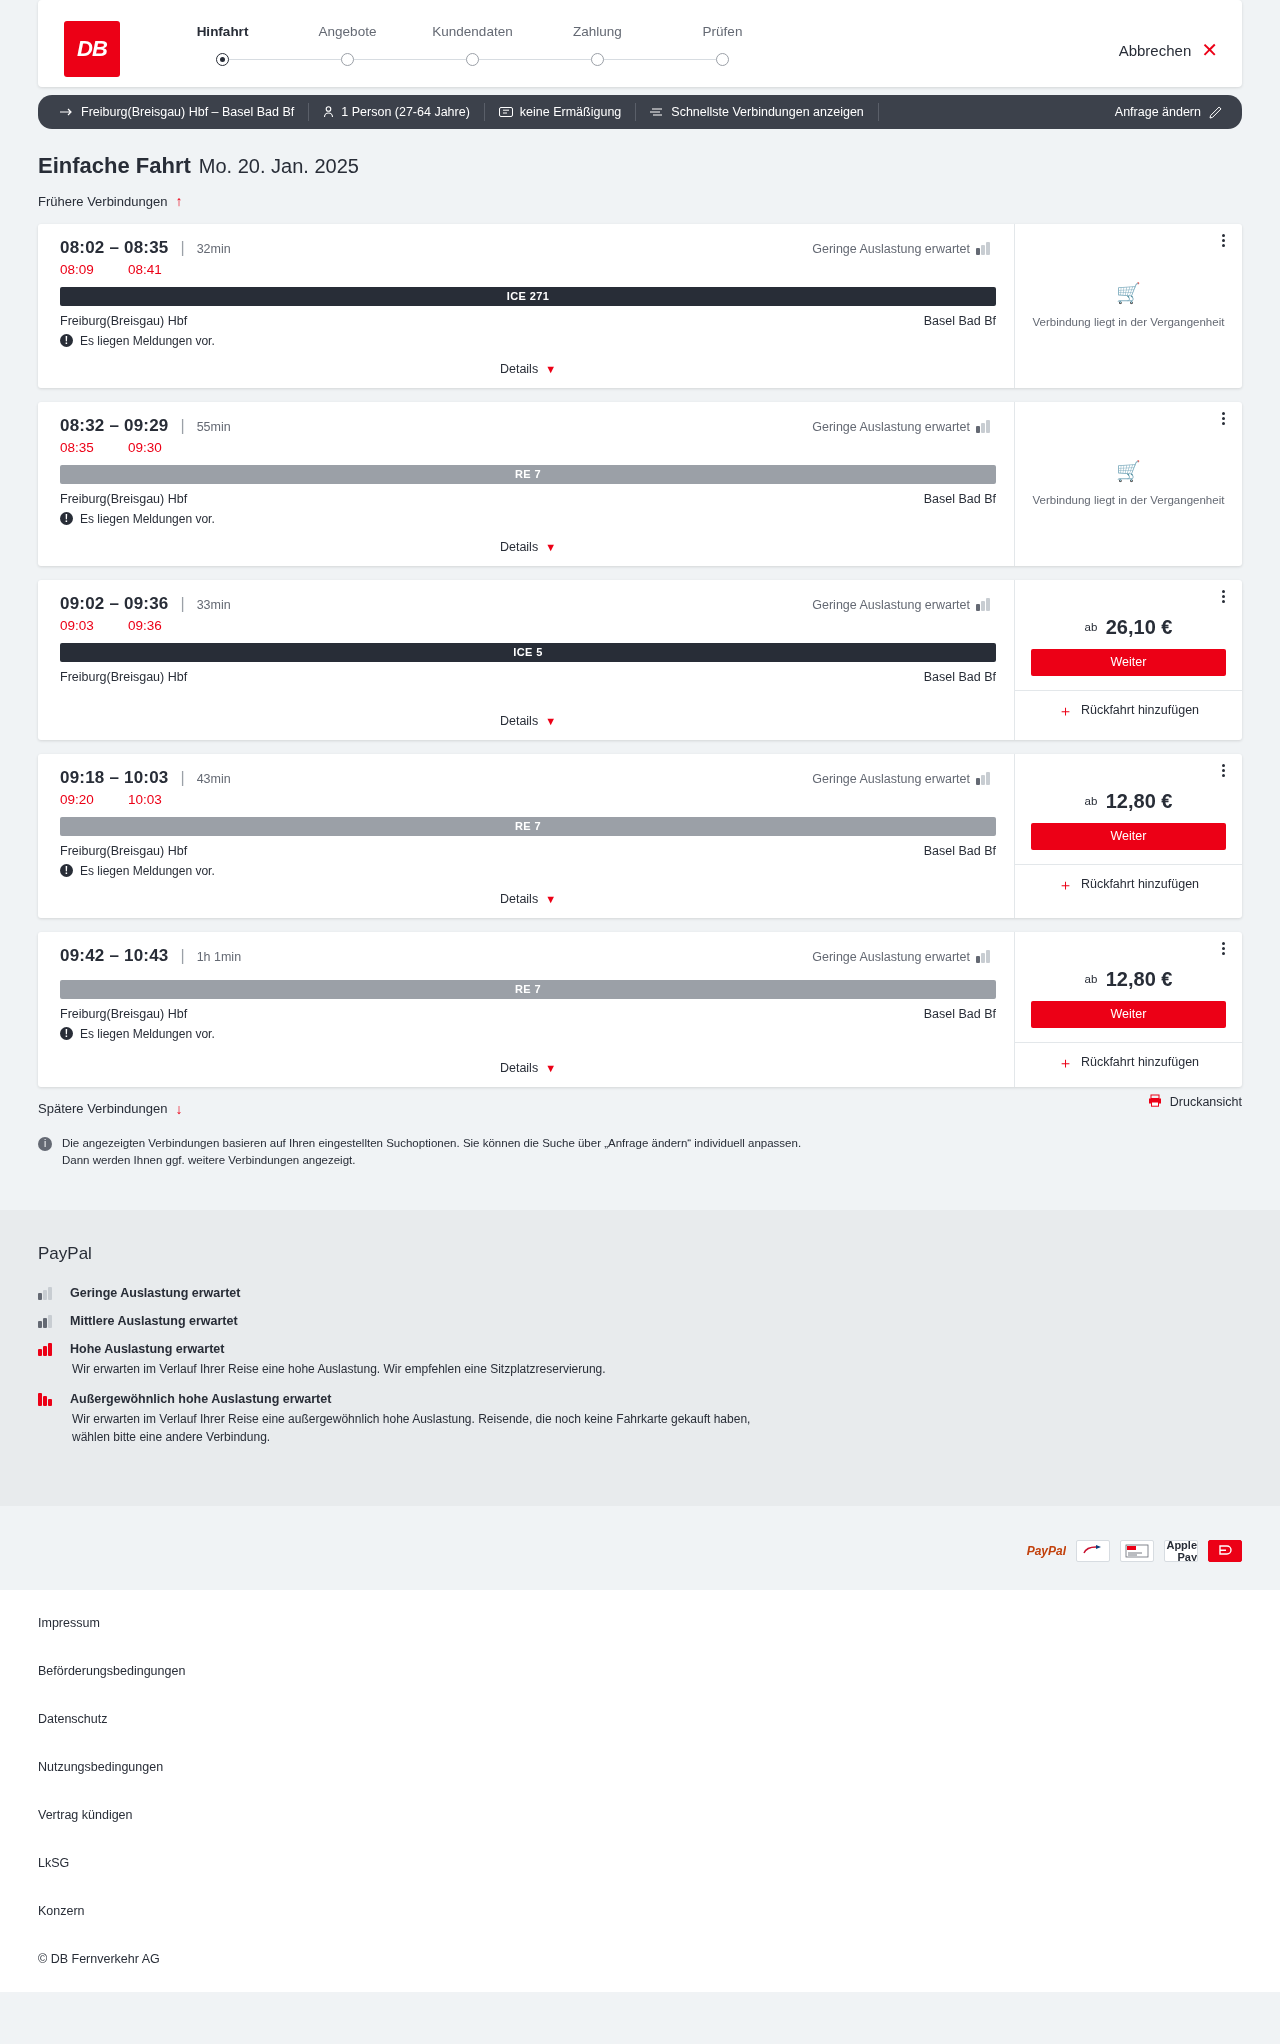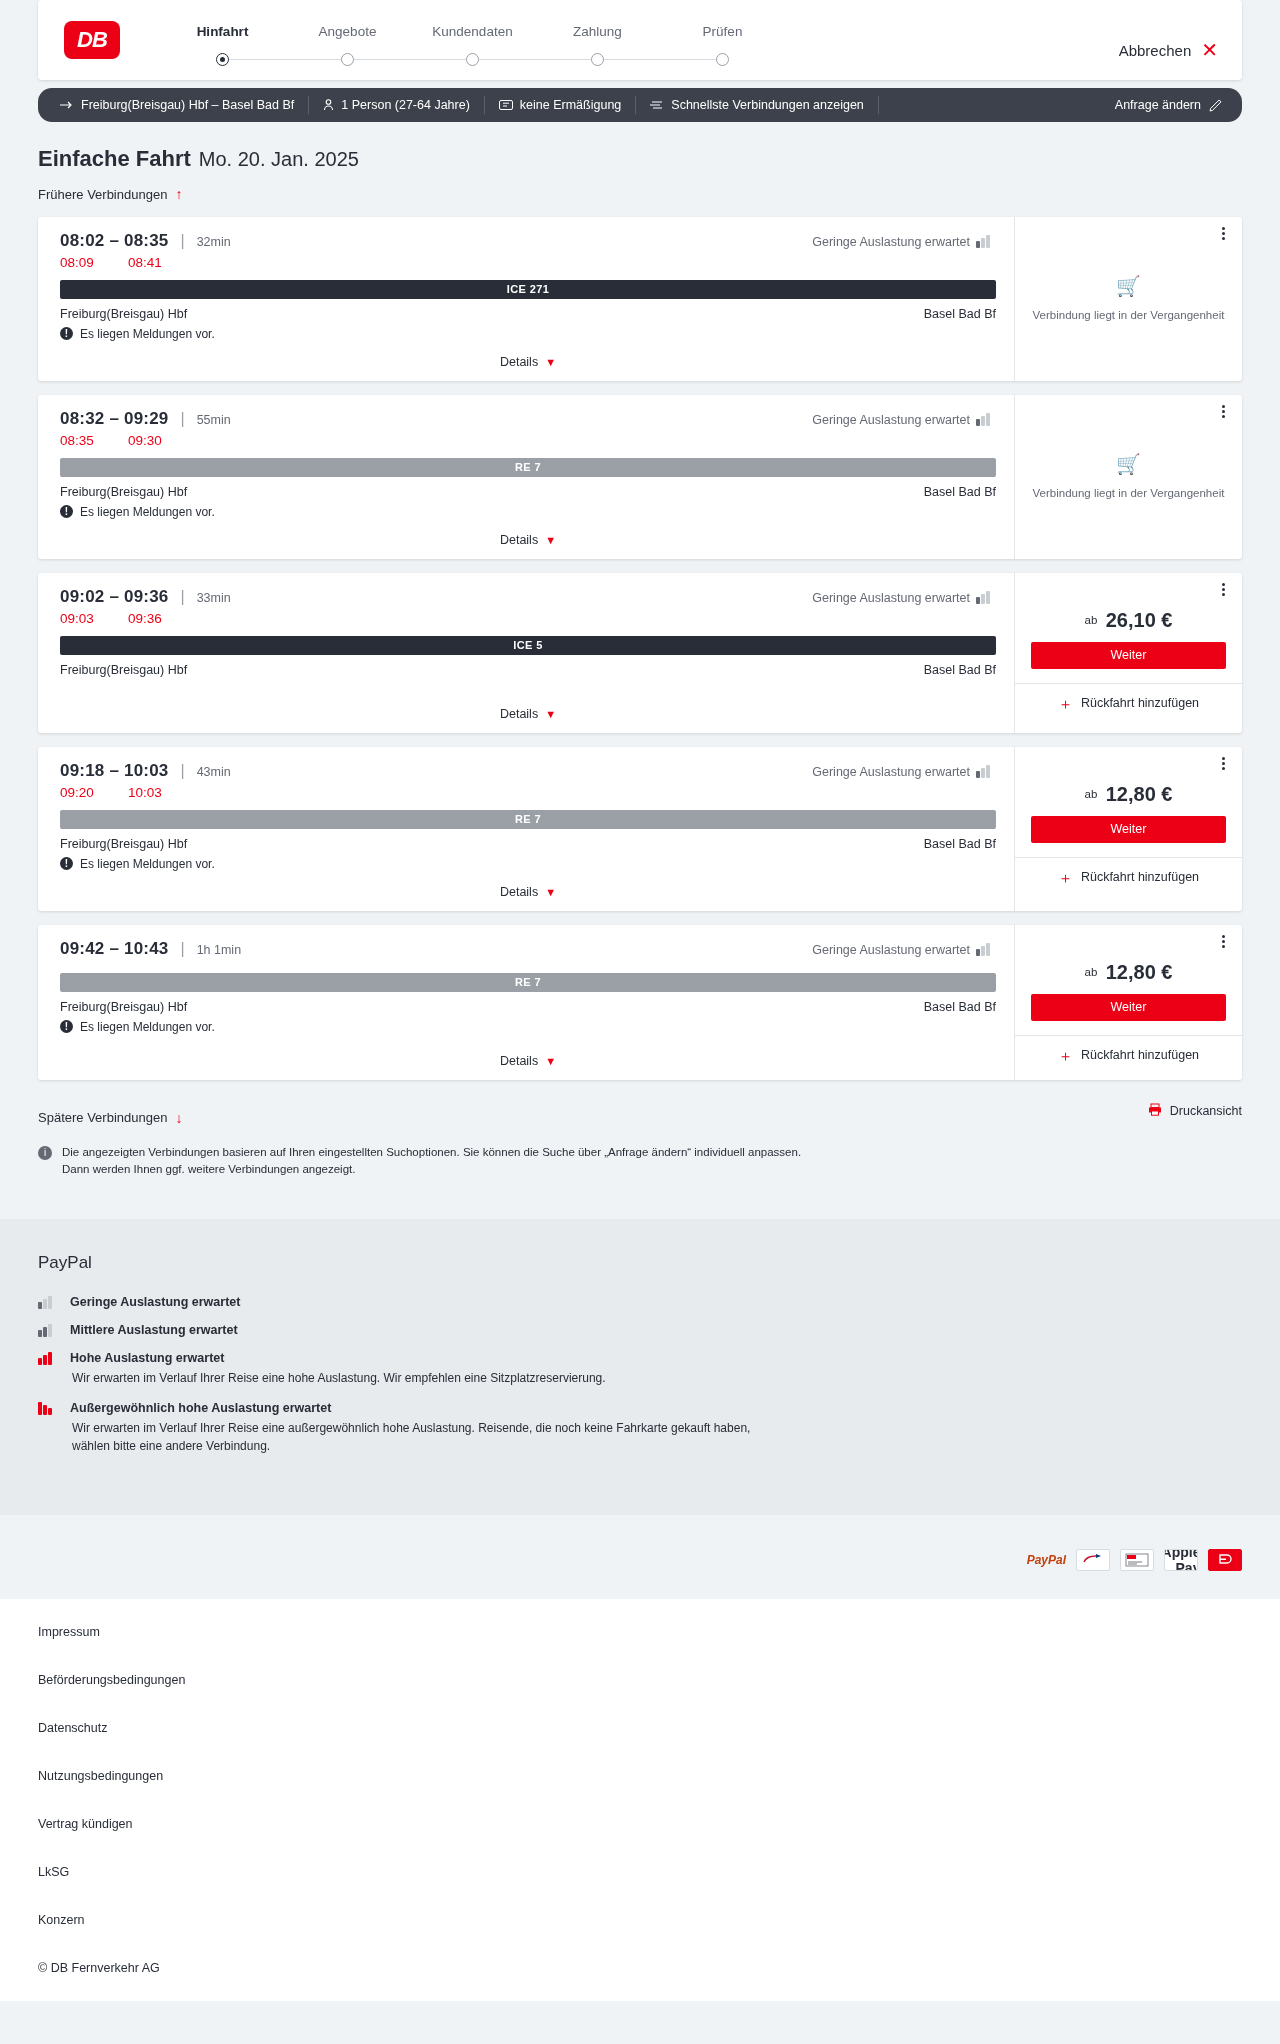--- a/index.html
+++ b/index.html
@@ -19,23 +19,23 @@
     margin: 0 38px;
     border-radius: 4px;
     box-shadow: 0 1px 3px rgba(0,0,0,.12);
     display: flex;
     align-items: flex-start;
     padding: 16px 26px 10px 26px;
     position: relative;
     min-height: 80px;
   }
   .db-logo {
-    width: 56px; height: 38px;
+    width: 56px; height: 56px;
     background: #ec0016;
-    border-radius: 8px;
+    border-radius: 3px;
     display: flex; align-items: center; justify-content: center;
     color: #fff; font-weight: bold; font-size: 22px;
     font-family: "Liberation Sans", sans-serif;
     letter-spacing: -1px;
     font-style: italic;
     margin-top: 5px;
   }
   .steps {
     display: flex;
     margin-left: 40px;
@@ -194,21 +194,20 @@
     padding: 12px 0 0 0;
     text-align: center;
     font-size: 12.5px;
     display: flex; align-items: center; justify-content: center; gap: 8px;
     cursor: pointer;
   }
   .plus { color: #ec0016; font-size: 15px; line-height: 1; }
 
   .bottomrow {
     display: flex; align-items: center; justify-content: space-between;
-    margin-top: 16px;
   }
   .print { font-size: 12.5px; display: flex; align-items: center; gap: 8px; cursor: pointer; }
   .hinweis {
     display: flex; gap: 10px; margin-top: 18px; padding-bottom: 40px;
     font-size: 11.5px; color: #282d37; line-height: 1.55; max-width: 780px;
   }
   .info-ico {
     width: 14px; height: 14px; border-radius: 50%; background: #646973; color: #fff;
     font-size: 10px; display: inline-flex; align-items: center; justify-content: center;
     flex: 0 0 14px; margin-top: 2px;
@@ -691,21 +690,21 @@
           </svg>
       </div>
       <div class="paycard">
         <svg width="24" height="14" viewBox="0 0 24 14">
             <rect x="1" y="1" width="22" height="12" fill="#fff" stroke="#646973" stroke-width="0.8"></rect>
             <rect x="2" y="2" width="9" height="4" fill="#ec0016"></rect>
             <path d="M3 9h14M3 11h9" stroke="#646973" stroke-width="0.9"></path>
           </svg>
       </div>
       <div class="paycard">
-        <span style="font-size:14px;font-weight:bold">Apple Pay</span>
+        <span style="font-size:11px;font-weight:bold">Apple Pay</span>
       </div>
       <div class="paycard red">
         <svg width="16" height="14" viewBox="0 0 16 14">
             <path d="M3 2h7a4 4 0 010 8H3z" fill="none" stroke="#fff" stroke-width="1.4"></path>
             <path d="M3 6.2h6" stroke="#fff" stroke-width="1.4"></path>
           </svg>
       </div>
     </div>
   </div>
 

